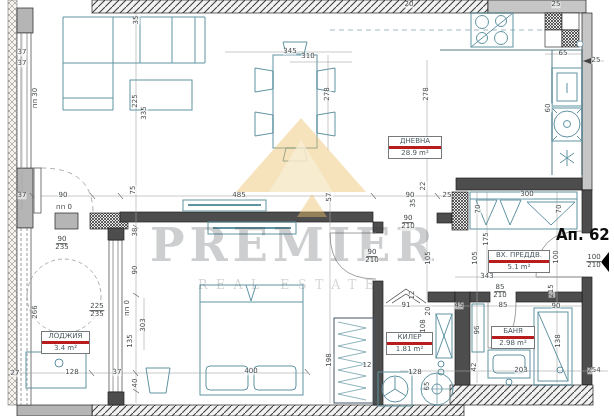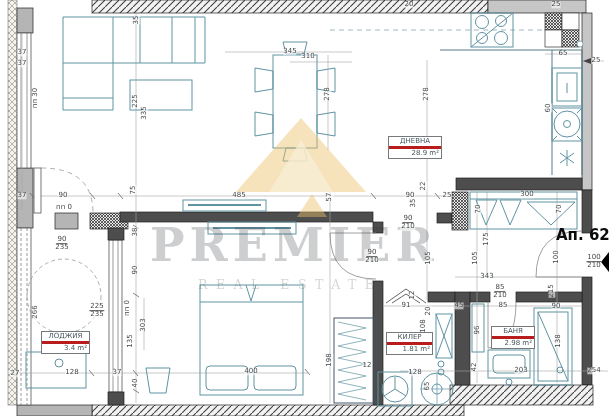--- a/index.html
+++ b/index.html
@@ -13,21 +13,21 @@
        font-size:12.5px;letter-spacing:8.5px;color:rgba(55,60,63,.22);white-space:nowrap;line-height:1;}
   #dims-layer{position:absolute;left:0;top:0;width:100%;height:100%;z-index:4;}
   .dim{position:absolute;font-size:7px;line-height:1.05;color:#44484a;white-space:nowrap;
        background:rgba(255,255,255,.6);padding:0;}
   .dim.frac{display:inline-flex;flex-direction:column;align-items:center;}
   .dim .ft{border-bottom:1px solid #555;padding:0 1px;}
   .dim .fb{padding:0 1px;}
   .room-label{position:absolute;z-index:5;background:#fff;border:1px solid #76797b;
        color:#44555c;font-size:7px;text-align:center;line-height:1.3;}
   .rl-name{border-bottom:3px solid #b91c1c;padding:0 2px;}
-  .rl-area{padding:0 2px;text-align:right;}
+  .rl-area{padding:0 2px;}
   .apt{position:absolute;left:556px;top:226px;z-index:6;font-weight:bold;font-size:15px;
        color:#0b0b0b;white-space:nowrap;}
 </style>
 </head>
 <body>
 
 <div id="plan">
 
 <svg width="614" height="416" viewBox="0 0 614 416">
   <defs>
@@ -353,15 +353,19 @@
     <div class="rl-area">3.4 m²</div>
   </div>
   <div class="room-label" style="left:386px;top:332px;width:45px">
     <div class="rl-name">КИЛЕР</div>
     <div class="rl-area">1.81 m²</div>
   </div>
   <div class="room-label" style="left:491px;top:326px;width:42px">
     <div class="rl-name">БАНЯ</div>
     <div class="rl-area">2.98 m²</div>
   </div>
+  <div class="room-label" style="left:488px;top:250px;width:60px">
+    <div class="rl-name">ВХ. ПРЕДДВ.</div>
+    <div class="rl-area">5.1 m²</div>
+  </div>
 
   <div class="apt">Ап. 62</div>
 </div>
 
 </body></html>

